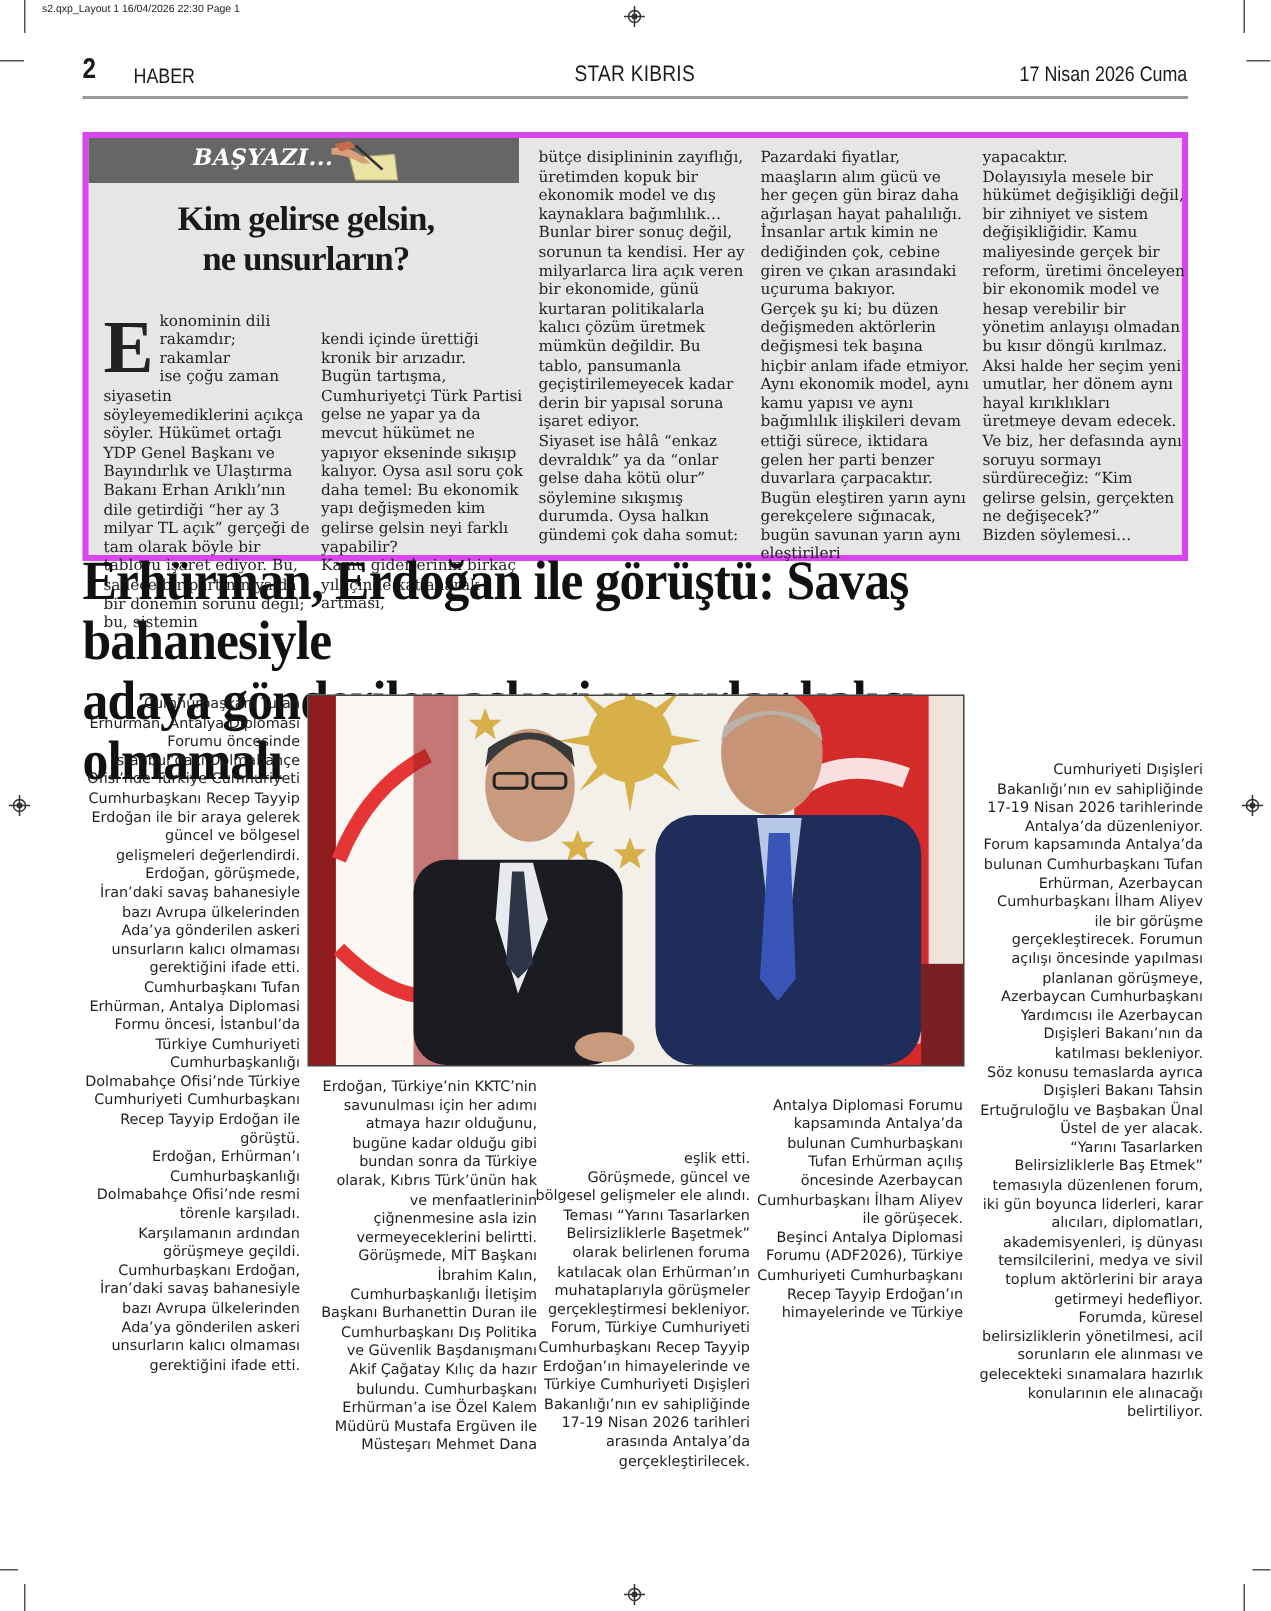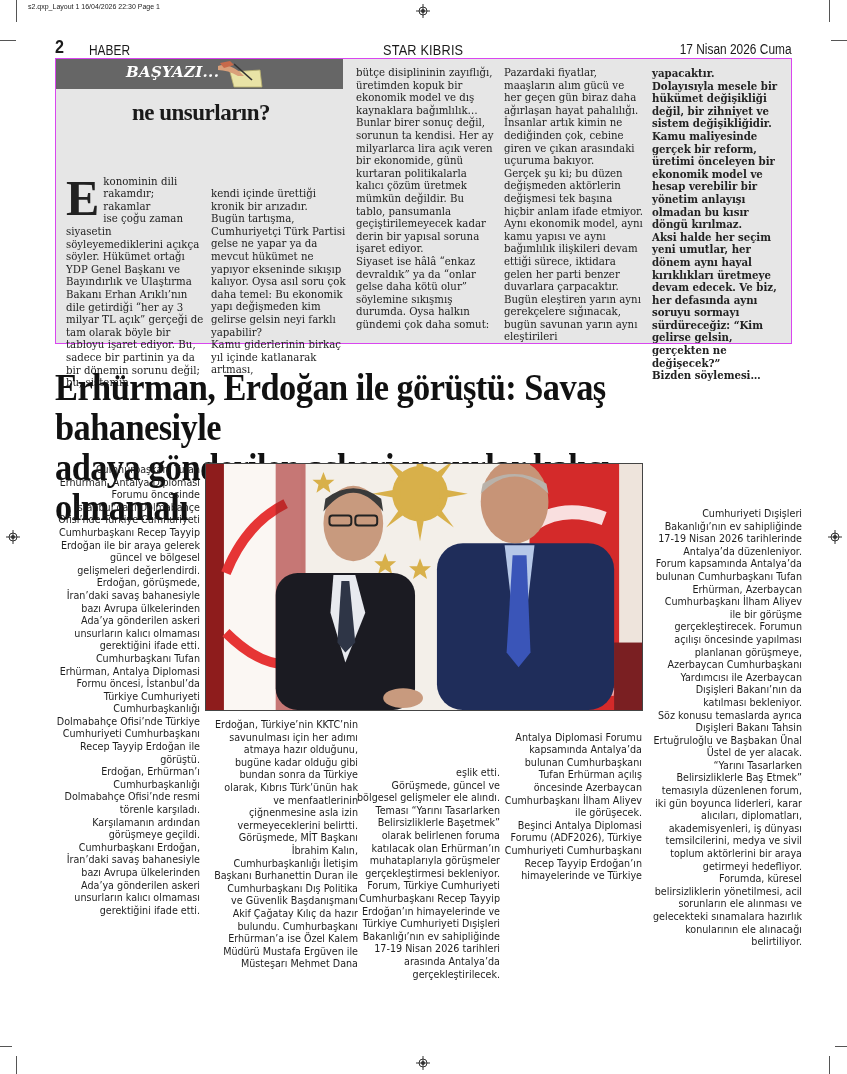--- a/index.html
+++ b/index.html
@@ -6,21 +6,21 @@
   body{width:847px;height:1074px;position:relative;overflow:hidden;font-family:"DejaVu Serif",serif;color:#1a1a1a;}
   .slug{position:absolute;left:28px;top:3px;font-family:"Liberation Sans",sans-serif;font-size:7px;color:#222;}
   .crop{position:absolute;background:#555;}
   .reg{position:absolute;width:14px;height:14px;}
   .reg svg{width:14px;height:14px;display:block;}
   .header{position:absolute;left:55px;top:38px;width:737px;height:26px;border-bottom:2px solid #9a9a9a;font-family:"Liberation Sans",sans-serif;}
   .pg-num{position:absolute;left:0;top:-2px;font-size:19px;font-weight:bold;transform:scaleX(0.85);transform-origin:left;}
   .section{position:absolute;left:34px;top:4px;font-size:14px;transform:scaleX(0.85);transform-origin:left;}
   .masthead{position:absolute;left:328px;top:3px;font-size:15px;transform:scaleX(0.85);transform-origin:left;letter-spacing:0.2px;}
   .date{position:absolute;right:0;top:3px;font-size:14px;transform:scaleX(0.85);transform-origin:right;}
-  .editorial{position:absolute;left:55px;top:58px;width:737px;height:286px;background:#e6e6e6;border:1px solid #d946ef;box-sizing:border-box;}
+  .editorial{position:absolute;left:55px;top:88px;width:737px;height:286px;background:#e6e6e6;border:4px solid #d946ef;box-sizing:border-box;}
   .ed-banner{position:absolute;left:0;top:0;width:287px;height:30px;background:#666;}
   .ed-banner-text{position:absolute;left:70px;top:4px;font-family:"DejaVu Serif",serif;font-style:italic;font-weight:bold;color:#fff;font-size:15px;letter-spacing:0.3px;}
   .pen-icon{position:absolute;left:160px;top:1px;width:48px;height:28px;}
   .ed-title{position:absolute;left:10px;top:40px;width:270px;text-align:center;font-family:"Liberation Serif",serif;font-weight:bold;font-size:23px;line-height:27px;letter-spacing:-0.5px;}
   .ed-col{position:absolute;font-family:"DejaVu Serif",serif;font-size:10.2px;line-height:12.6px;color:#222;white-space:pre-line;}
   .dropcap{float:left;font-family:"Liberation Serif",serif;font-weight:bold;font-size:50px;line-height:40px;margin:2px 4px 0 0;}
   .headline{position:absolute;left:55px;top:368px;width:740px;font-family:"Liberation Serif",serif;font-weight:bold;font-size:37px;line-height:40px;letter-spacing:-0.6px;transform:scaleX(0.93);transform-origin:left;color:#111;}
   .art-col{position:absolute;font-family:"DejaVu Sans",sans-serif;font-size:9.6px;line-height:12.6px;color:#1e1e1e;white-space:pre-line;text-align:right;}
   .subhead{display:block;font-family:"DejaVu Serif",serif;font-weight:bold;color:#c0272d;font-size:10px;border-top:2px solid #d9a0a2;border-bottom:1px solid #d9a0a2;padding:2px 0 1px 0;margin:1px 0 2px 0;letter-spacing:0.2px;}
   .photo{position:absolute;left:205px;top:463px;width:438px;height:248px;border:1px solid #444;box-sizing:border-box;overflow:hidden;background:#eee;}
@@ -86,37 +86,38 @@
     <span class="pen-icon">
       <svg viewBox="0 0 48 28" width="48" height="28">
         <polygon points="14,12 44,10 46,27 18,27" fill="#e9e3a6" stroke="#b8b070" stroke-width="0.8"></polygon>
         <path d="M2,6 C10,3 18,8 24,12 L28,16 L22,16 C16,12 8,10 2,10 Z" fill="#d9a07a"></path>
         <line x1="18" y1="4" x2="36" y2="20" stroke="#333" stroke-width="1.6"></line>
         <path d="M4,3 L14,1 L18,5 L8,8 Z" fill="#c86a4a"></path>
       </svg>
     </span>
   </div>
   <div class="ed-title">
+    <div>Kim gelirse gelsin,</div>
     <div>ne unsurların?</div>
   </div>
   <div class="ed-col" style="left:10px;top:104px;width:138px;">
     <span class="dropcap">E</span><span>konominin dili
 rakamdır; rakamlar
 ise çoğu zaman
 siyasetin söyleyemediklerini açıkça söyler. Hükümet ortağı YDP Genel Başkanı ve Bayındırlık ve Ulaştırma Bakanı Erhan Arıklı’nın dile getirdiği “her ay 3 milyar TL açık” gerçeği de tam olarak böyle bir tabloyu işaret ediyor. Bu, sadece bir partinin ya da bir dönemin sorunu değil; bu, sistemin</span>
   </div>
   <div class="ed-col" style="left:155px;top:104px;width:135px;margin-top:25px;">kendi içinde ürettiği kronik bir arızadır.
 Bugün tartışma, Cumhuriyetçi Türk Partisi gelse ne yapar ya da mevcut hükümet ne yapıyor ekseninde sıkışıp kalıyor. Oysa asıl soru çok daha temel: Bu ekonomik yapı değişmeden kim gelirse gelsin neyi farklı yapabilir?
 Kamu giderlerinin birkaç yıl içinde katlanarak artması,</div>
   <div class="ed-col" style="left:300px;top:8px;width:140px;">bütçe disiplininin zayıflığı, üretimden kopuk bir ekonomik model ve dış kaynaklara bağımlılık…
 Bunlar birer sonuç değil, sorunun ta kendisi. Her ay milyarlarca lira açık veren bir ekonomide, günü kurtaran politikalarla kalıcı çözüm üretmek mümkün değildir. Bu tablo, pansumanla geçiştirilemeyecek kadar derin bir yapısal soruna işaret ediyor.
 Siyaset ise hâlâ “enkaz devraldık” ya da “onlar gelse daha kötü olur” söylemine sıkışmış durumda. Oysa halkın gündemi çok daha somut:</div>
   <div class="ed-col" style="left:448px;top:8px;width:140px;">Pazardaki fiyatlar, maaşların alım gücü ve her geçen gün biraz daha ağırlaşan hayat pahalılığı. İnsanlar artık kimin ne dediğinden çok, cebine giren ve çıkan arasındaki uçuruma bakıyor.
 Gerçek şu ki; bu düzen değişmeden aktörlerin değişmesi tek başına hiçbir anlam ifade etmiyor. Aynı ekonomik model, aynı kamu yapısı ve aynı bağımlılık ilişkileri devam ettiği sürece, iktidara gelen her parti benzer duvarlara çarpacaktır. Bugün eleştiren yarın aynı gerekçelere sığınacak, bugün savunan yarın aynı eleştirileri</div>
-  <div class="ed-col" style="left:596px;top:8px;width:135px;font-weight:bold;">yapacaktır.
+  <div class="ed-col" style="left:596px;top:8px;width:135px;">yapacaktır.
 Dolayısıyla mesele bir hükümet değişikliği değil, bir zihniyet ve sistem değişikliğidir. Kamu maliyesinde gerçek bir reform, üretimi önceleyen bir ekonomik model ve hesap verebilir bir yönetim anlayışı olmadan bu kısır döngü kırılmaz.
 Aksi halde her seçim yeni umutlar, her dönem aynı hayal kırıklıkları üretmeye devam edecek. Ve biz, her defasında aynı soruyu sormayı sürdüreceğiz: “Kim gelirse gelsin, gerçekten ne değişecek?”
 Bizden söylemesi…</div>
 </div>
 
 <div class="headline">
   <div>Erhürman, Erdoğan ile görüştü: Savaş bahanesiyle</div>
   <div>adaya gönderilen askeri unsurlar kalıcı olmamalı</div>
 </div>
 

